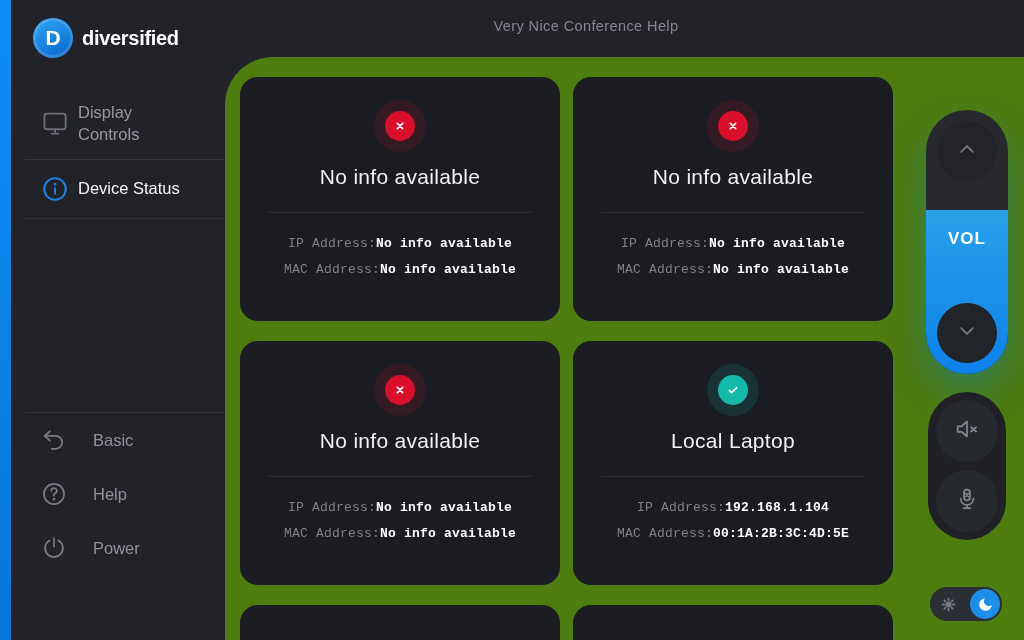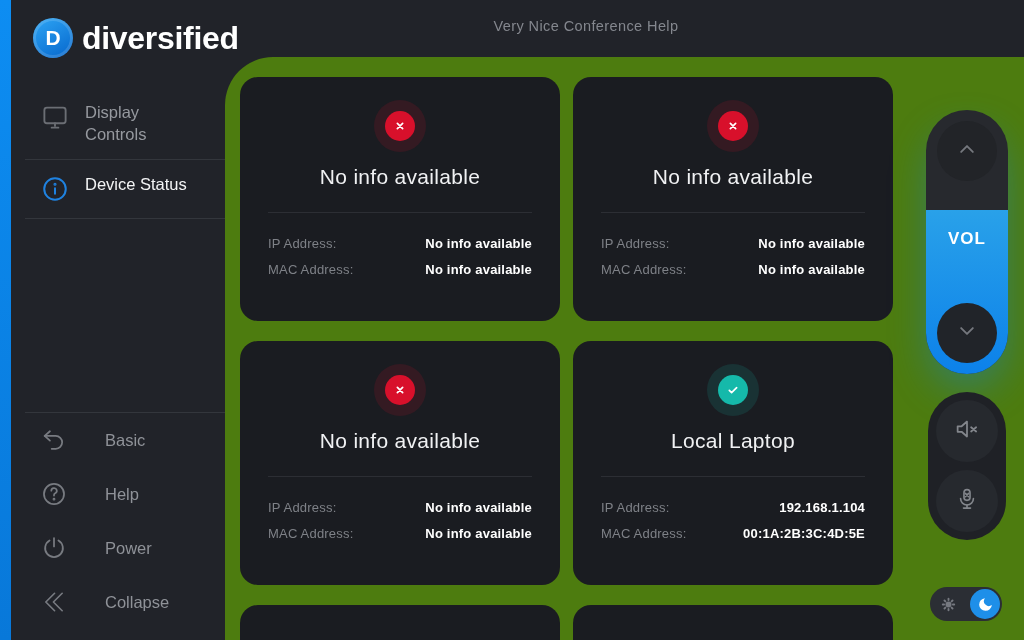--- a/index.html
+++ b/index.html
@@ -20,31 +20,31 @@
     color:#84878e; font-size:14.5px; letter-spacing:.4px; white-space:nowrap; }
 
   
   .sidebar{ position:absolute; left:11px; top:0; width:214px; height:640px; }
   .logo-row{ position:absolute; left:22px; top:18px; display:flex; align-items:center; gap:9px; }
   .logo-badge{ width:40px; height:40px; border-radius:50%;
     background:linear-gradient(150deg,#2ea6f5 0%,#0b6fd2 85%);
     display:flex; align-items:center; justify-content:center;
     color:#fff; font-weight:800; font-size:21px;
     box-shadow: inset 0 0 0 3px rgba(255,255,255,.14); }
-  .brand-name{ color:#fff; font-size:32px; font-weight:700; letter-spacing:-.3px; }
+  .brand-name{ color:#fff; font-size:20px; font-weight:700; letter-spacing:-.3px; }
 
   .nav{ position:absolute; top:88px; left:0; width:214px; }
-  .nav-item{ display:flex; gap:14px; padding:13px 0 13px 28px; cursor:pointer; }
+  .nav-item{ display:flex; align-items:center; gap:7px; padding:13px 0 13px 28px; cursor:pointer; }
   .nav-item .icn{ width:32px; height:32px; flex:0 0 32px; display:flex; align-items:center; justify-content:center; }
   .nav-label{ font-size:16.5px; line-height:1.35; color:#96999f; width:116px; }
   .nav-item.active .nav-label{ color:#f4f5f6; }
   .divider{ height:1px; background:#33363c; margin-left:14px; }
 
   .footer-nav{ position:absolute; top:412px; left:0; width:214px; }
-  .footer-item{ display:flex; align-items:center; gap:36px; padding:0 0 0 28px; height:54px; cursor:pointer; }
+  .footer-item{ display:flex; align-items:center; gap:24px; padding:0 0 0 28px; height:54px; cursor:pointer; }
   .footer-item .icn{ width:30px; height:30px; flex:0 0 30px; display:flex; align-items:center; justify-content:center; }
   .footer-label{ font-size:16.5px; color:#8f9298; }
 
   svg.stroked{ fill:none; stroke-linecap:round; stroke-linejoin:round; }
 
   
   .main-panel{ position:absolute; left:225px; top:57px; width:799px; height:583px;
     background:#4d7c0f; border-top-left-radius:48px; overflow:hidden; }
   .card-grid{ position:absolute; left:15px; top:20px;
     display:grid; grid-template-columns:320px 320px; gap:20px 13px; }
@@ -57,21 +57,21 @@
   .halo.error{ background:rgba(216,16,43,.14); }
   .halo.ok{ background:rgba(21,185,170,.14); }
   .status-dot{ width:30px; height:30px; border-radius:50%;
     display:flex; align-items:center; justify-content:center; }
   .error .status-dot{ background:#d8102b; }
   .ok .status-dot{ background:#15b9aa; }
 
   .card-title{ margin-top:13px; text-align:center; color:#f0f1f3; font-size:21px; letter-spacing:.3px; }
   .card-divider{ height:1px; background:#2c2e34; margin:23px 28px 0; }
   .rows{ margin:17px 28px 0; }
-  .row{ display:flex; justify-content:space-between; align-items:center; height:26px; }
+  .row{ display:flex; justify-content:center; align-items:center; height:26px;font-family:Liberation Mono, monospace; }
   .row-label{ color:#7e8187; font-size:13px; letter-spacing:.2px; }
   .row-value{ color:#ffffff; font-size:13px; font-weight:700; letter-spacing:.2px; }
 
   
   .vol-pill{ position:absolute; left:926px; top:110px; width:82px; height:264px;
     border-radius:41px; background:#27292e; overflow:hidden;
     box-shadow:0 18px 42px -6px rgba(16,132,232,.45); cursor:pointer; }
   .vol-fill{ position:absolute; left:0; bottom:0; width:82px; height:164px;
     background:linear-gradient(180deg,#29a1e9 0%,#0c81ea 100%); }
   .vol-label{ position:absolute; top:19px; width:100%; text-align:center;
@@ -157,29 +157,20 @@
       <span class="footer-label">Help</span>
     </div>
     <div class="footer-item">
       <span class="icn">
         <svg class="stroked" width="28" height="28" viewBox="0 0 24 24" stroke="#787b81" stroke-width="1.5">
           <path d="M12 3.5v7.2"></path>
           <path d="M8.2 5.6a7.6 7.6 0 1 0 7.6 0"></path>
         </svg>
       </span>
       <span class="footer-label">Power</span>
-    </div>
-    <div class="footer-item">
-      <span class="icn">
-        <svg class="stroked" width="28" height="28" viewBox="0 0 24 24" stroke="#787b81" stroke-width="1.4">
-          <path d="M12.5 4.5 5 12l7.5 7.5"></path>
-          <path d="M19 4.5 11.5 12l7.5 7.5"></path>
-        </svg>
-      </span>
-      <span class="footer-label">Collapse</span>
     </div>
   </div>
 </div>
 
 <div class="main-panel">
   <div class="card-grid">
 
     <div class="card">
       <div class="halo error">
         <div class="status-dot">

